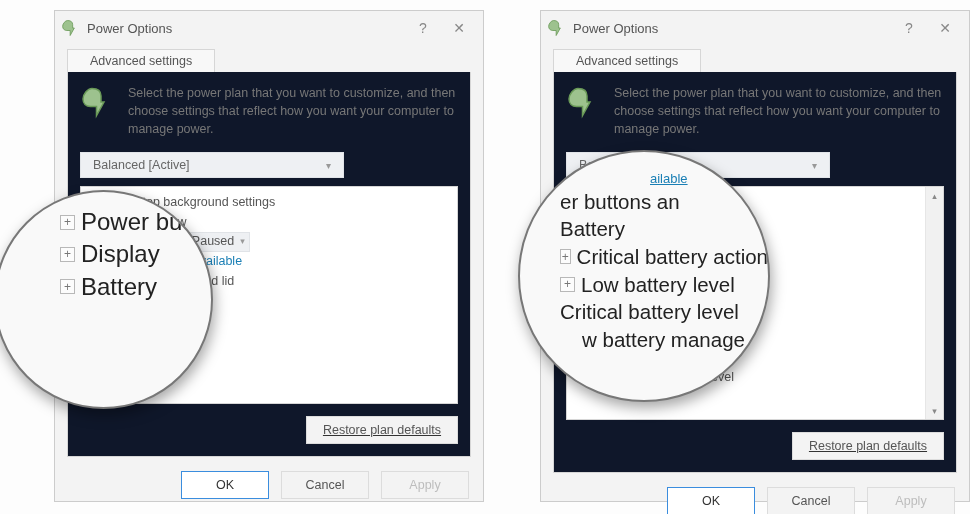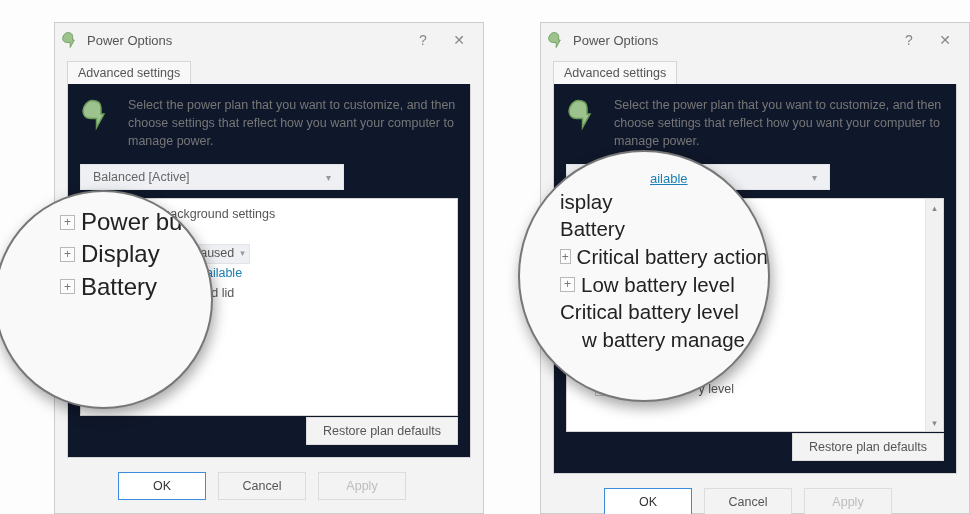--- a/index.html
+++ b/index.html
@@ -1,46 +1,46 @@
 <!DOCTYPE html>
 <html><head>
 <meta charset="utf-8">
 <style>
   html,body{margin:0;padding:0;background:#fdfdfd;font-family:"Segoe UI",Arial,sans-serif;font-size:13px;color:#333;}
   .stage{position:relative;width:970px;height:514px;}
-  .dialog{position:absolute;width:428px;height:490px;border:1px solid #ccc;background:#f3f3f3;top:22px;}
+  .dialog{position:absolute;width:428px;height:490px;border:1px solid #ccc;background:#f3f3f3;top:10px;}
   .dialog.left{left:54px;}
   .dialog.right{left:540px;}
   .titlebar{height:34px;display:flex;align-items:center;padding:0 6px;color:#555;}
   .titlebar .title{margin-left:6px;font-size:13px;}
   .titlebar .spacer{flex:1}
   .titlebar .winbtn{width:36px;height:28px;display:flex;align-items:center;justify-content:center;color:#888;font-size:14px;}
   .icon-app{width:20px;height:20px;display:inline-flex;align-items:center;justify-content:center;}
   .icon-app svg{width:20px;height:20px;}
   .tabrow{display:flex;padding:4px 12px 0 12px;background:#f3f3f3;}
-  .tab{border:1px solid #d6d6d6;border-bottom:none;background:#f8f8f8;padding:4px 10px;font-size:12.5px;color:#555;}
+  .tab{border:1px solid #d6d6d6;border-bottom:none;background:#f8f8f8;padding:4px 22px;font-size:12.5px;color:#555;}
   .content{margin:0 12px 0 12px;background:#0f172a;border:1px solid #d6d6d6;border-top:none;padding:12px;}
   .intro{display:flex;gap:12px;margin-bottom:14px;}
   .intro .txt{font-size:12.5px;color:#777;line-height:1.45;}
   .intro .bigicon svg{width:36px;height:36px;}
   .plansel{background:#eef0f3;border:1px solid #e1e4e8;height:24px;display:flex;align-items:center;justify-content:space-between;padding:0 12px;color:#666;font-size:12.5px;margin-bottom:8px;width:238px;}
   .plansel .chev{font-size:10px;color:#999;}
   .tree{background:#fff;border:1px solid #d6d6d6;min-height:200px;padding:6px 6px;font-size:12.5px;color:#555;position:relative;}
   .tree .row{display:flex;align-items:center;gap:4px;line-height:1.55;}
   .tree .ind1{padding-left:10px;}
   .tree .ind2{padding-left:22px;}
   .tree .ind3{padding-left:34px;}
   .tree .exp{width:11px;height:11px;border:1px solid #c8c8c8;display:inline-flex;align-items:center;justify-content:center;font-size:10px;color:#888;line-height:1;}
   .tree a.link{color:#1a7fb5;text-decoration:none;}
   .tree .minicombo{display:inline-flex;align-items:center;gap:6px;background:#eef0f3;border:1px solid #e0e3e7;padding:0 4px;height:18px;}
   .tree .minicombo .chev{font-size:9px;color:#999;}
-  .restore{display:flex;justify-content:flex-end;margin-top:1px;}
+  .restore{display:flex;justify-content:flex-end;margin-top:12px;text-decoration:underline;}
   .btn{height:26px;min-width:86px;display:inline-flex;align-items:center;justify-content:center;background:#f3f3f3;border:1px solid #dcdcdc;font-size:12.5px;color:#555;}
   .restore .btn{width:150px;}
-  .footer{display:flex;justify-content:center;gap:12px;padding:14px 14px 0 0;}
+  .footer{display:flex;justify-content:flex-end;gap:12px;padding:14px 14px 0 0;}
   .btn.primary{background:#fff;border:1px solid #3a8dde;color:#333;}
   .btn.disabled{color:#bdbdbd;}
   .scrollbar{position:absolute;right:0;top:0;bottom:0;width:17px;background:#f1f1f1;border-left:1px solid #e6e6e6;}
   .scrollbar .arr{position:absolute;left:0;width:17px;height:17px;display:flex;align-items:center;justify-content:center;font-size:9px;color:#888;}
   .scrollbar .arr.top{top:0;}
   .scrollbar .arr.bot{bottom:0;}
 
   
   .mag{position:absolute;border-radius:50%;background:#f9f9f9;border:2px solid #777;box-shadow:2px 6px 14px rgba(0,0,0,.35);overflow:hidden;}
   .mag.left{left:-6px;top:190px;width:215px;height:215px;}
@@ -230,21 +230,21 @@
         </div>
   </div>
 </div>
 
 <div class="mag right">
   <div class="zoom">
     <div class="zrow" style="padding-left:90px;">
           <a class="link" href="#">ailable</a>
         </div>
     <div class="zrow">
-          <span>isplay</span>
+          <span>er buttons an</span>
         </div>
     <div class="zrow">
           <span>Battery</span>
         </div>
     <div class="zrow">
           <span class="zexp">+</span>
           <span>Critical battery action</span>
         </div>
     <div class="zrow">
           <span class="zexp">+</span>

